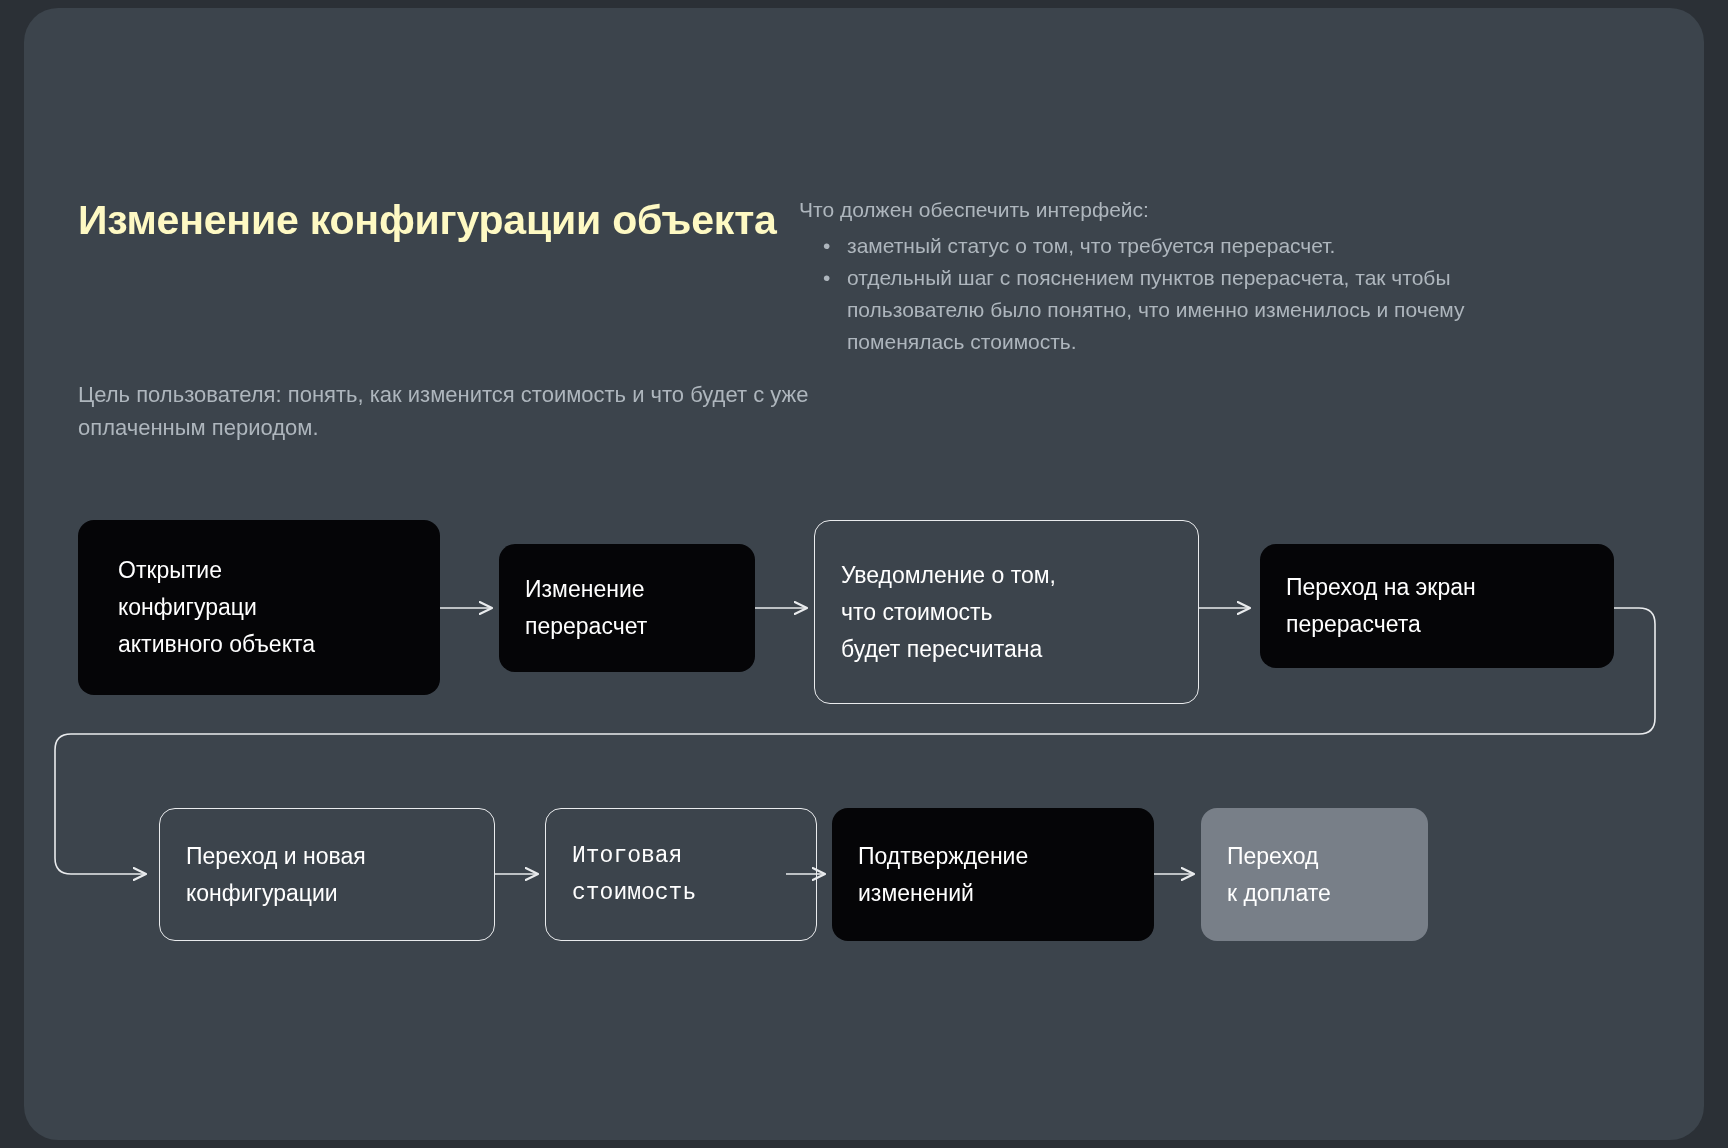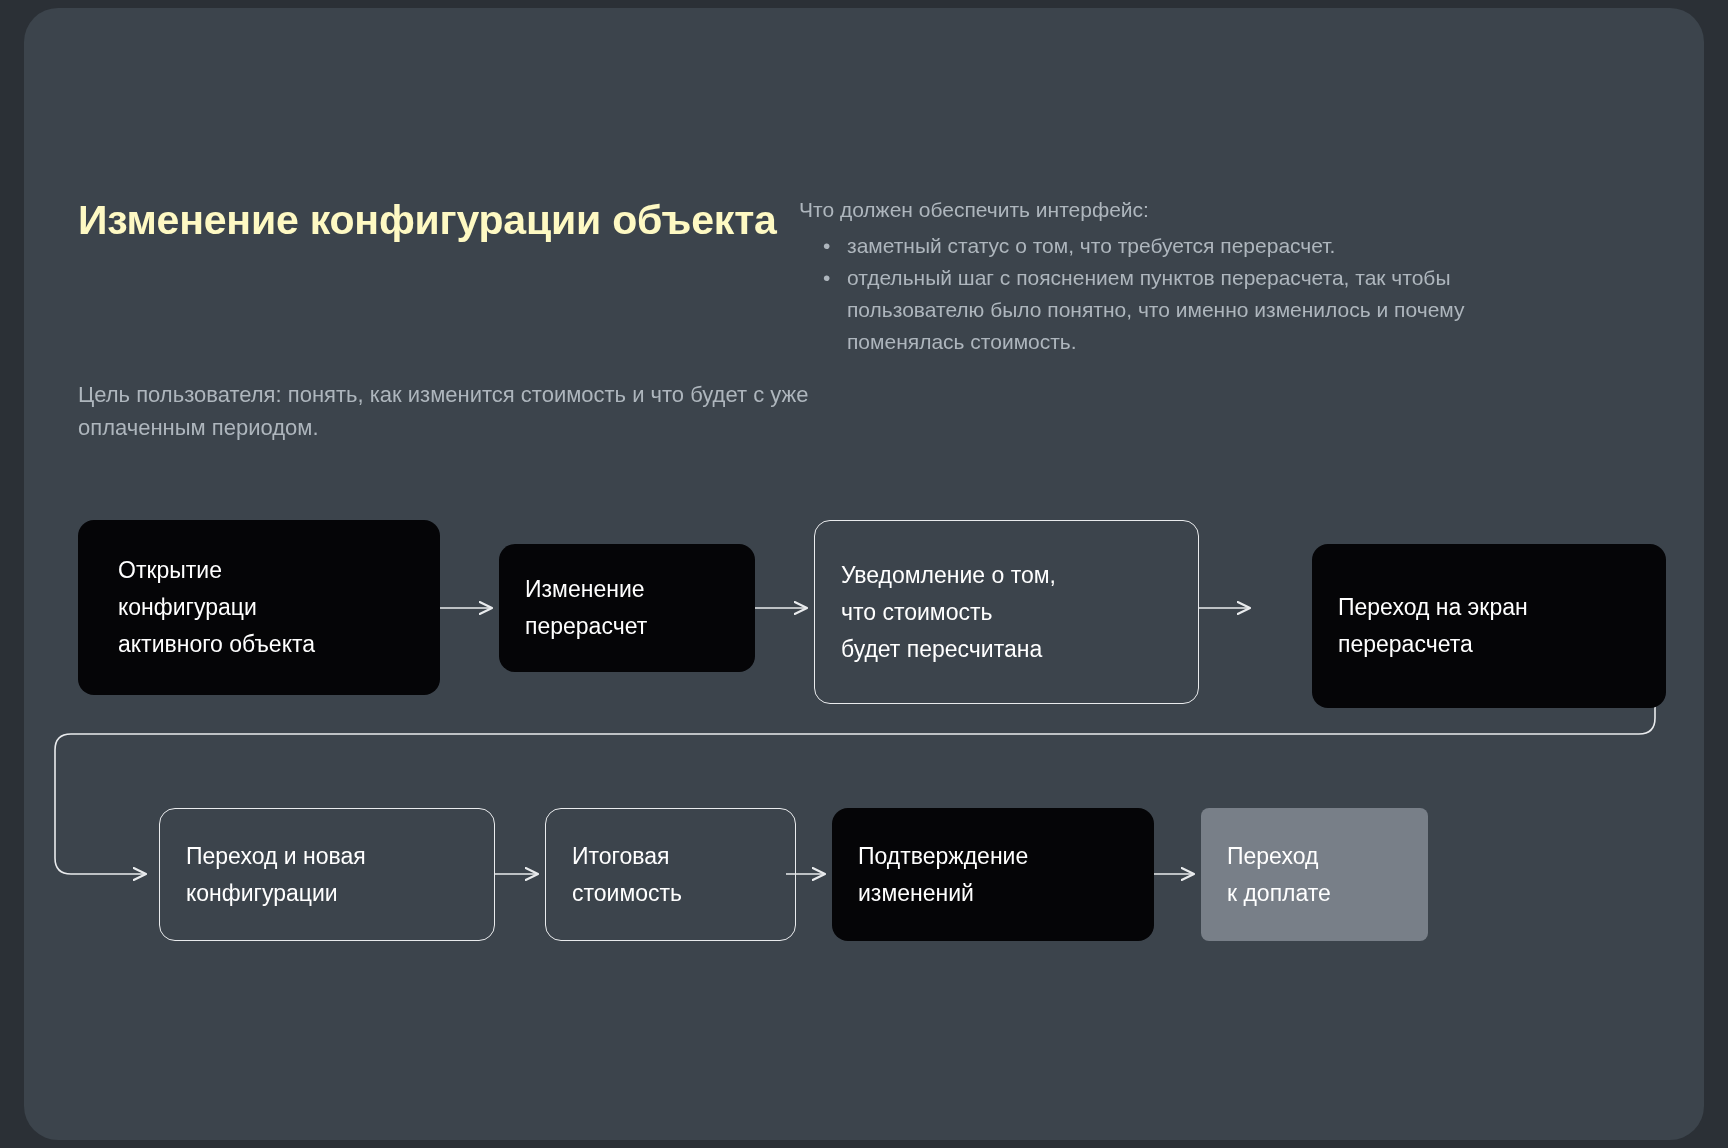--- a/index.html
+++ b/index.html
@@ -134,31 +134,30 @@
   }
   .node.dark {
     background: #050507;
   }
   .node.outline {
     background: transparent;
     border: 1.6px solid #e9ebed;
   }
   .node.grey {
     background: #787f88;
-    border-radius: 8px;
   }
 
   
   #n1 { left: 54px;   top: 512px; width: 362px; height: 175px; padding-left: 40px; }
   #n2 { left: 475px;  top: 536px; width: 256px; height: 128px; }
   #n3 { left: 790px;  top: 512px; width: 385px; height: 184px; }
-  #n4 { left: 1288px; top: 536px; width: 354px; height: 164px; }
+  #n4 { left: 1236px; top: 536px; width: 354px; height: 124px; }
   
   #n5 { left: 135px;  top: 800px; width: 336px; height: 133px; }
-  #n6 { left: 521px;  top: 800px; width: 251px; height: 133px; }
+  #n6 { left: 521px;  top: 800px; width: 272px; height: 133px; font-family: Liberation Mono, monospace; }
   #n7 { left: 808px;  top: 800px; width: 322px; height: 133px; }
   #n8 { left: 1177px; top: 800px; width: 227px; height: 133px; }
 
   .conn {
     position: absolute;
     left: 0;
     top: 0;
     width: 1680px;
     height: 1132px;
     pointer-events: none;

